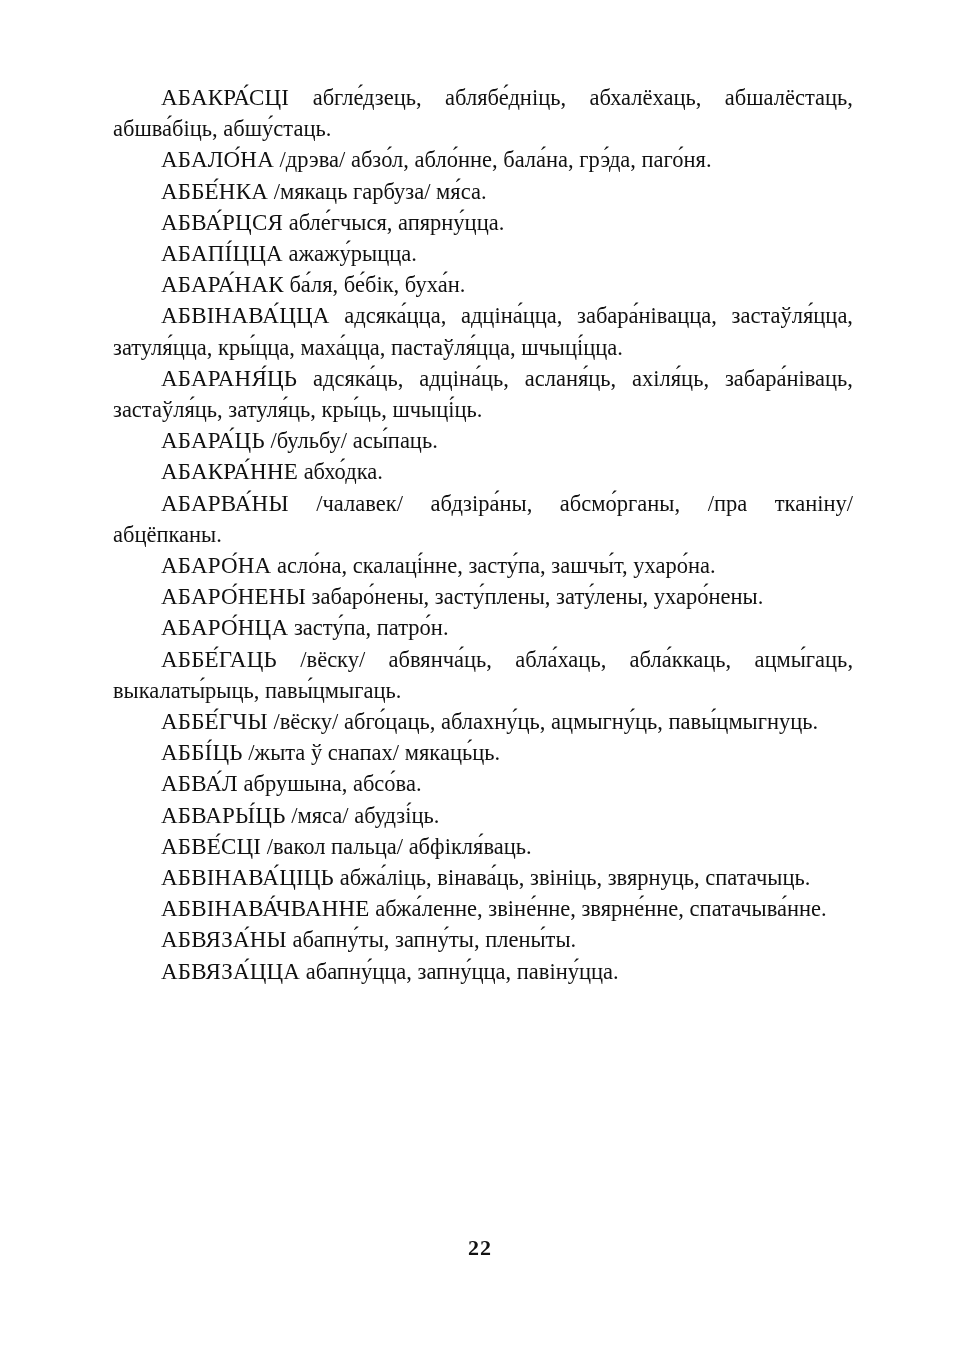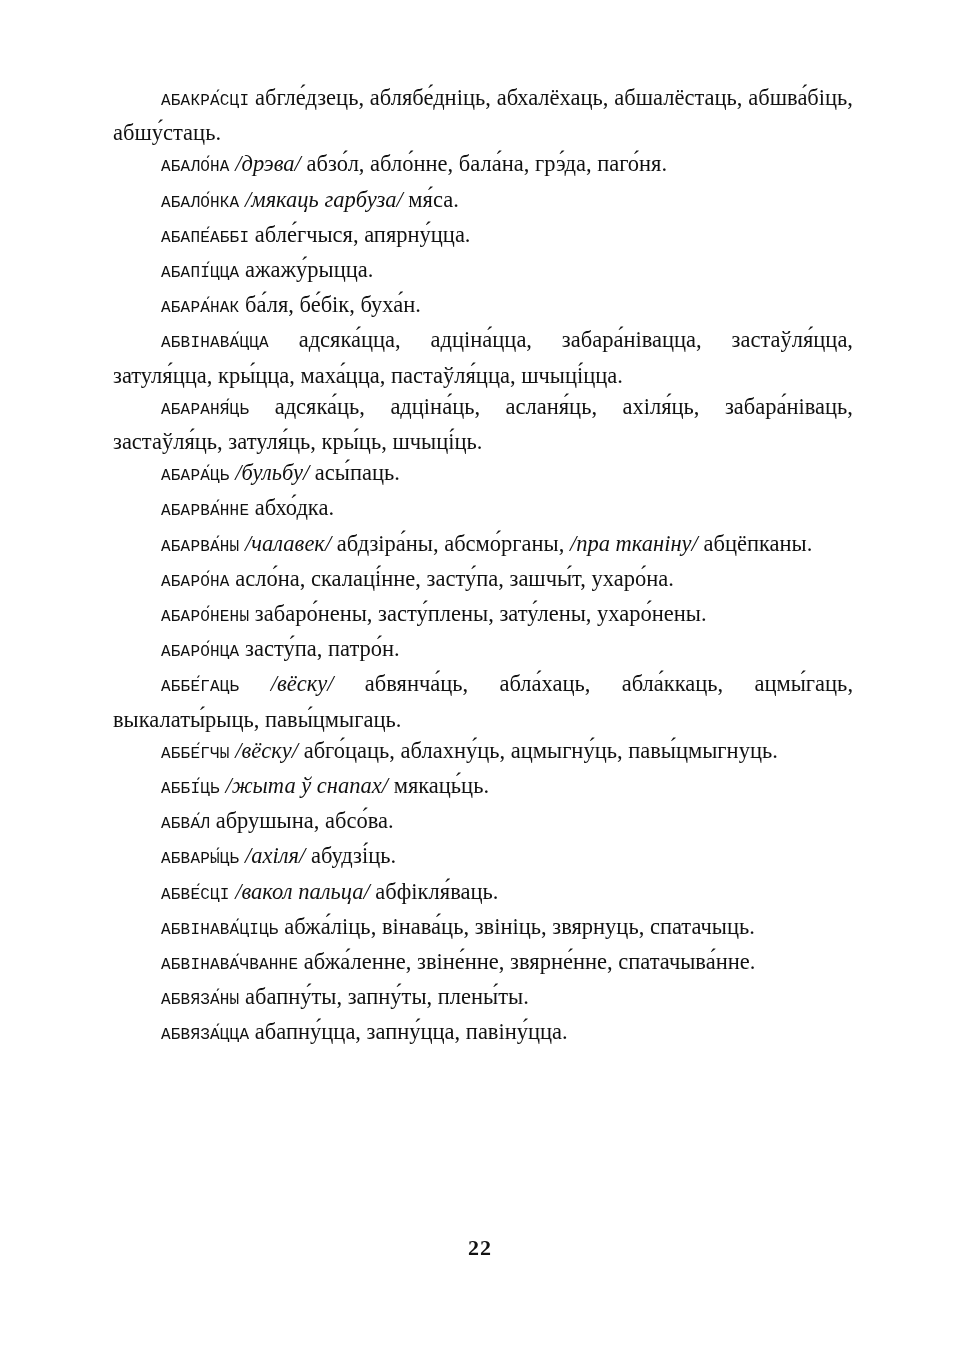--- a/index.html
+++ b/index.html
@@ -3,51 +3,51 @@
 <meta charset="utf-8">
 <style>
   html, body { margin: 0; padding: 0; background: #ffffff; }
   body { width: 960px; height: 1355px; position: relative; overflow: hidden; }
   .page {
     position: absolute; left: 113px; top: 82px; width: 740px;
     font-family: "Liberation Serif", "DejaVu Serif", serif;
     font-size: 22.5px; color: #111111; line-height: 31.2px;
   }
   .entry { text-indent: 48px; text-align: justify; margin: 0; }
-  .head { font-size: 16px; letter-spacing: 0.2px; font-family: Liberation Mono, monospace; }
+  .head { font-size: 23px; letter-spacing: 0.2px; }
   .body-text { }
-  .gloss { font-style: italic; }
+  .gloss { }
   .pagenum {
     position: absolute; left: 0; width: 960px; top: 1235px; text-align: center;
     font-family: "Liberation Serif", "DejaVu Serif", serif; font-size: 22px; font-weight: bold; color: #111;
     letter-spacing: 1px;
   }
 </style>
 </head>
 <body>
 
 <div class="page" id="page">
     <p class="entry"><span class="head">АБАКРА́СЦІ</span><span class="body-text"> абгле́дзець, аблябе́дніць, абхалёхаць, абшалёстаць, абшва́біць, абшу́стаць.</span></p>
     <p class="entry"><span class="head">АБАЛО́НА</span><span class="body-text"> </span><span class="gloss">/дрэва/</span><span class="body-text"> абзо́л, абло́нне, бала́на, грэ́да, паго́ня.</span></p>
-    <p class="entry"><span class="head">АБАЛО́НКА</span><span class="body-text"> </span><span class="gloss">/мякаць гарбуза/</span><span class="body-text"> мя́са.</span></p>
-    <p class="entry"><span class="head">АБАПЕ́АББІ</span><span class="body-text"> абле́гчыся, апярну́цца.</span></p>
+    <p class="entry"><span class="head">АББЕ́НКА</span><span class="body-text"> </span><span class="gloss">/мякаць гарбуза/</span><span class="body-text"> мя́са.</span></p>
+    <p class="entry"><span class="head">АБВА́РЦСЯ</span><span class="body-text"> абле́гчыся, апярну́цца.</span></p>
     <p class="entry"><span class="head">АБАПІ́ЦЦА</span><span class="body-text"> ажажу́рыцца.</span></p>
     <p class="entry"><span class="head">АБАРА́НАК</span><span class="body-text"> ба́ля, бе́бік, буха́н.</span></p>
     <p class="entry"><span class="head">АБВІНАВА́ЦЦА</span><span class="body-text"> адсяка́цца, адціна́цца, забара́нівацца, застаўля́цца, затуля́цца, кры́цца, маха́цца, пастаўля́цца, шчыці́цца.</span></p>
     <p class="entry"><span class="head">АБАРАНЯ́ЦЬ</span><span class="body-text"> адсяка́ць, адціна́ць, асланя́ць, ахіля́ць, забара́ніваць, застаўля́ць, затуля́ць, кры́ць, шчыці́ць.</span></p>
     <p class="entry"><span class="head">АБАРА́ЦЬ</span><span class="body-text"> </span><span class="gloss">/бульбу/</span><span class="body-text"> асы́паць.</span></p>
-    <p class="entry"><span class="head">АБАРВА́ННЕ</span><span class="body-text"> абхо́дка.</span></p>
+    <p class="entry"><span class="head">АБАКРА́ННЕ</span><span class="body-text"> абхо́дка.</span></p>
     <p class="entry"><span class="head">АБАРВА́НЫ</span><span class="body-text"> </span><span class="gloss">/чалавек/</span><span class="body-text"> абдзіра́ны, абсмо́рганы, </span><span class="gloss">/пра тканіну/</span><span class="body-text"> абцёпканы.</span></p>
     <p class="entry"><span class="head">АБАРО́НА</span><span class="body-text"> асло́на, скалаці́нне, засту́па, зашчы́т, ухаро́на.</span></p>
     <p class="entry"><span class="head">АБАРО́НЕНЫ</span><span class="body-text"> забаро́нены, засту́плены, зату́лены, ухаро́нены.</span></p>
     <p class="entry"><span class="head">АБАРО́НЦА</span><span class="body-text"> засту́па, патро́н.</span></p>
     <p class="entry"><span class="head">АББЕ́ГАЦЬ</span><span class="body-text"> </span><span class="gloss">/вёску/</span><span class="body-text"> абвянча́ць, абла́хаць, абла́ккаць, ацмы́гаць, выкалаты́рыць, павы́цмыгаць.</span></p>
     <p class="entry"><span class="head">АББЕ́ГЧЫ</span><span class="body-text"> </span><span class="gloss">/вёску/</span><span class="body-text"> абго́цаць, аблахну́ць, ацмыгну́ць, павы́цмыгнуць.</span></p>
     <p class="entry"><span class="head">АББІ́ЦЬ</span><span class="body-text"> </span><span class="gloss">/жыта ў снапах/</span><span class="body-text"> мякаць́ць.</span></p>
     <p class="entry"><span class="head">АБВА́Л</span><span class="body-text"> абрушына, абсо́ва.</span></p>
-    <p class="entry"><span class="head">АБВАРЫ́ЦЬ</span><span class="body-text"> </span><span class="gloss">/ахіля/</span><span class="body-text"> абудзі́ць.</span></p>
+    <p class="entry"><span class="head">АБВАРЫ́ЦЬ</span><span class="body-text"> </span><span class="gloss">/мяса/</span><span class="body-text"> абудзі́ць.</span></p>
     <p class="entry"><span class="head">АБВЕ́СЦІ</span><span class="body-text"> </span><span class="gloss">/вакол пальца/</span><span class="body-text"> абфікля́ваць.</span></p>
     <p class="entry"><span class="head">АБВІНАВА́ЦІЦЬ</span><span class="body-text"> абжа́ліць, вінава́ць, звініць, звярнуць, спатачыць.</span></p>
     <p class="entry"><span class="head">АБВІНАВА́ЧВАННЕ</span><span class="body-text"> абжа́ленне, звіне́нне, звярне́нне, спатачыва́нне.</span></p>
     <p class="entry"><span class="head">АБВЯЗА́НЫ</span><span class="body-text"> абапну́ты, запну́ты, плены́ты.</span></p>
     <p class="entry"><span class="head">АБВЯЗА́ЦЦА</span><span class="body-text"> абапну́цца, запну́цца, павіну́цца.</span></p>
   </div>
 <div class="pagenum">22</div>
 
 </body></html>

